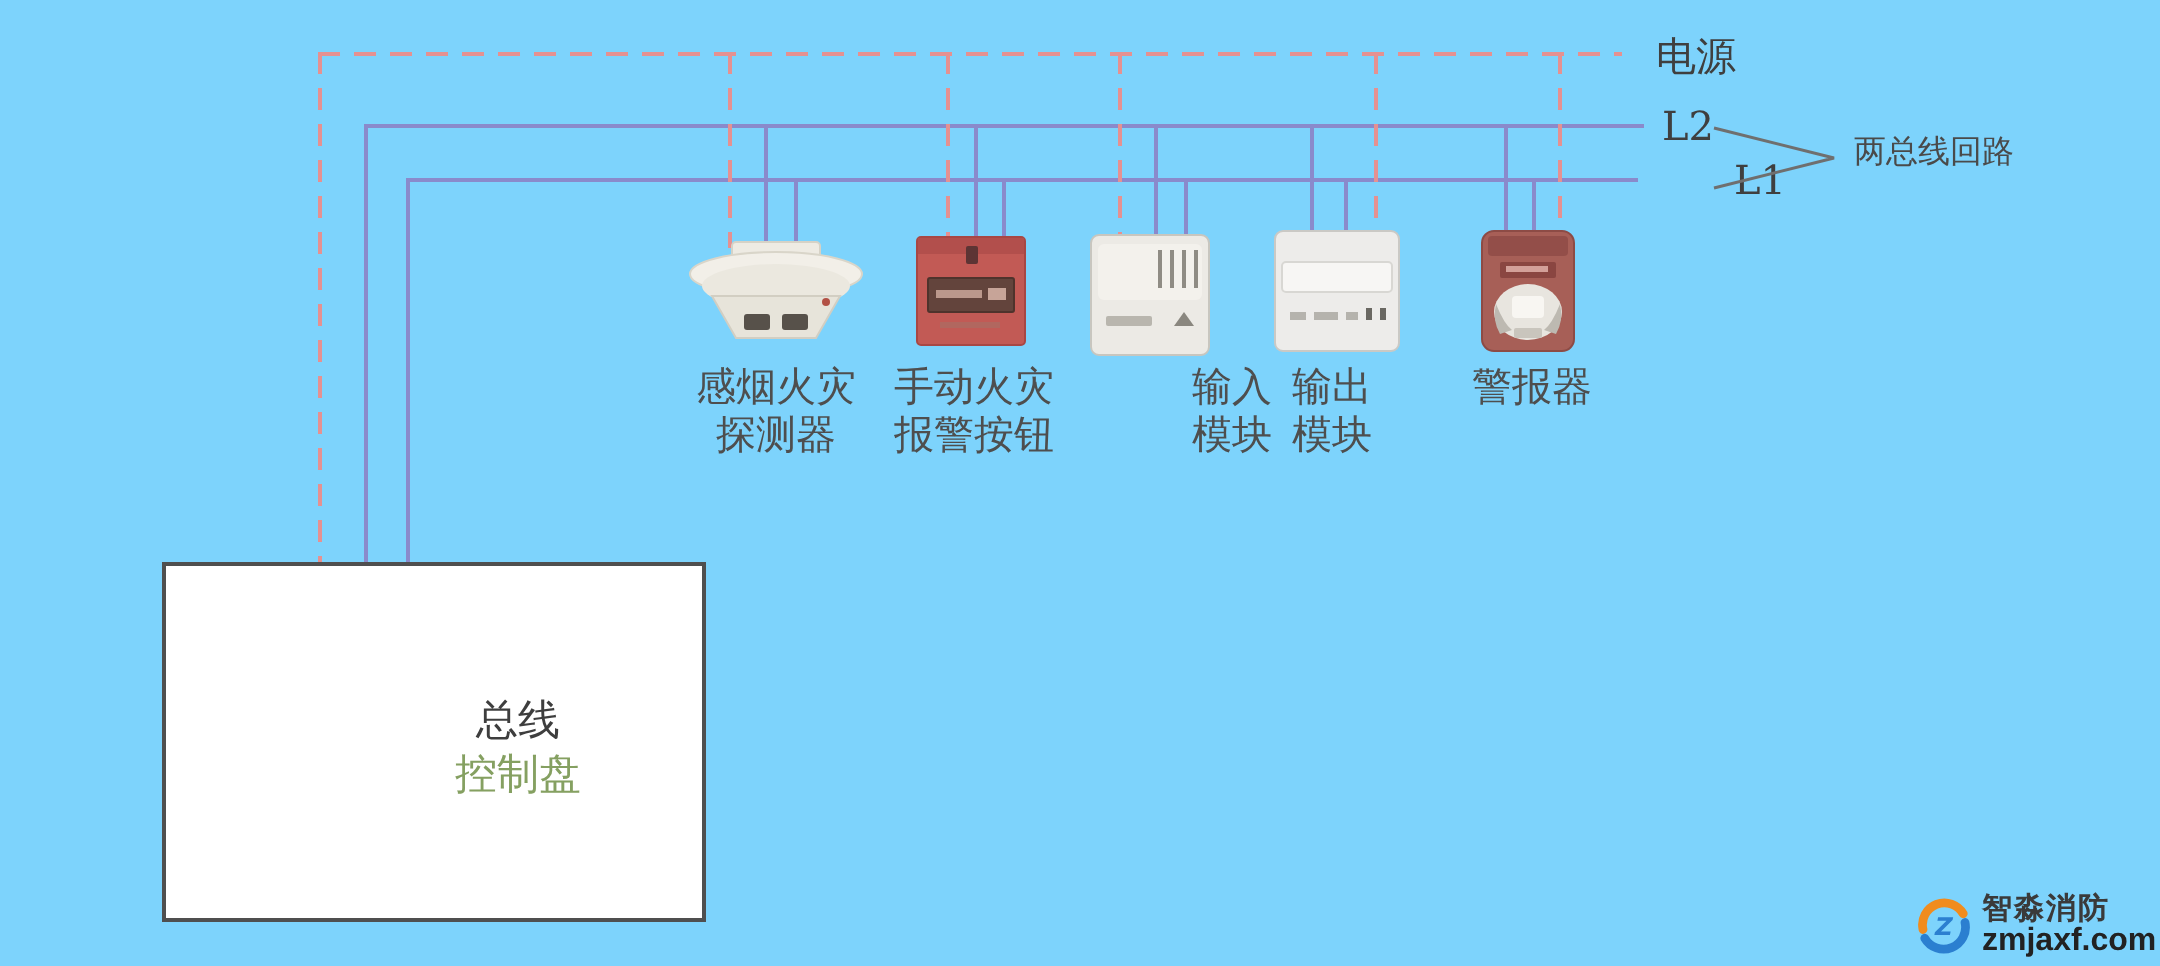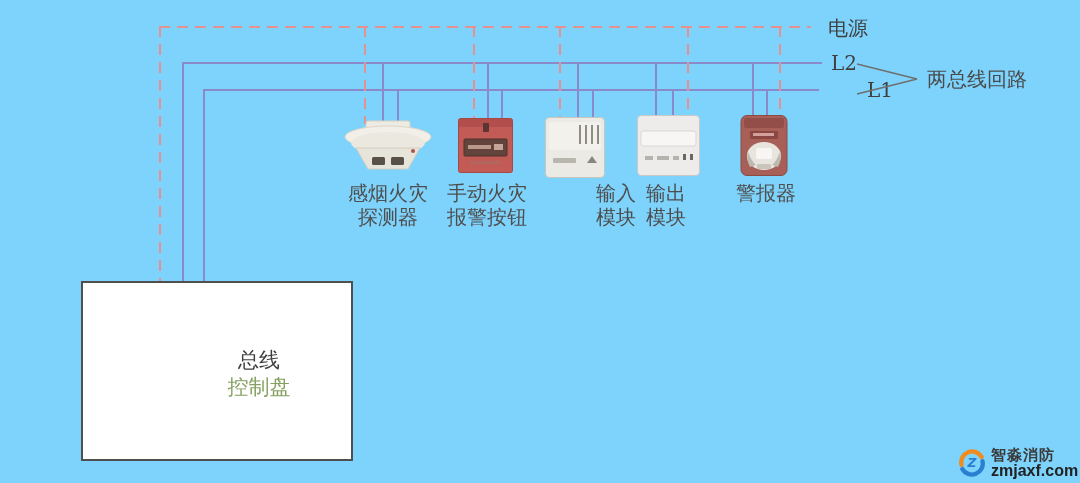--- a/index.html
+++ b/index.html
@@ -15,21 +15,21 @@
   .bus-v{width:2px;background:#8a8acb;}
   .pwr-h{height:2px;background:repeating-linear-gradient(90deg,#e59191 0 11px,transparent 11px 18px);}
   .pwr-v{width:2px;background:repeating-linear-gradient(180deg,#e59191 0 11px,transparent 11px 18px);}
   
   .lbl{position:absolute;color:#4a4a4a;white-space:nowrap;}
   .bus-name{font-size:20px;color:#3f3f3f;}
   .dev-label{
     position:absolute;top:181px;width:140px;text-align:center;
     font-size:20px;line-height:24px;color:#4e4e4e;transform:translateX(-50%);
   }
-  .loop-label{font-size:20px;color:#4a4a4a;}
+  .loop-label{font-size:16px;color:#4a4a4a;}
   
   .panel{
     position:absolute;left:81px;top:281px;width:272px;height:180px;
     background:#ffffff;border:2px solid #4f4f4f;box-sizing:border-box;
   }
   .panel-text{position:absolute;left:0;top:64px;width:100%;text-align:center;
     font-size:21px;line-height:27px;padding-left:42px;}
   .panel-line1{color:#3e3e3e;}
   .panel-line2{color:#85a061;}
   

